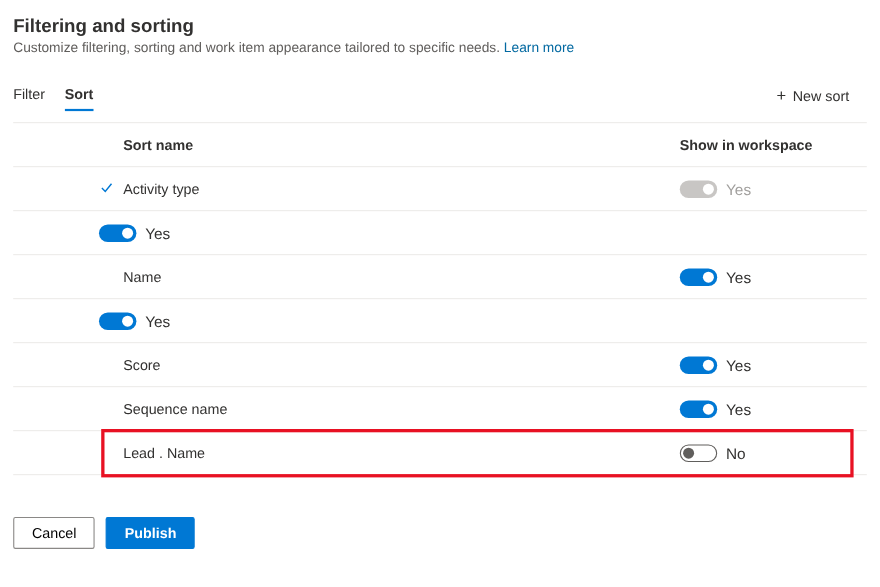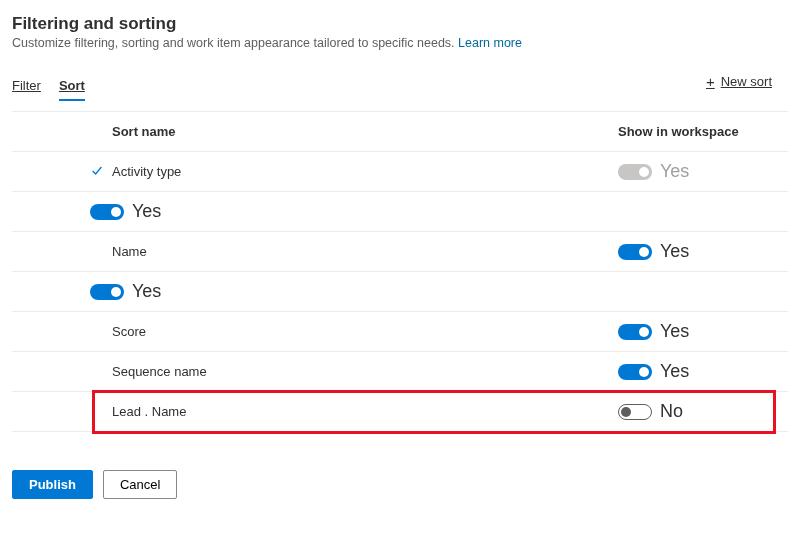--- a/index.html
+++ b/index.html
@@ -21,23 +21,22 @@
     font-size: 12.5px;
     color: #605e5c;
     margin-bottom: 24px;
   }
   .page-subtitle a {
     color: #0369a1;
     text-decoration: none;
   }
   .toolbar {
     display: flex;
-    align-items: flex-start;
+    align-items: center;
     margin-bottom: 10px;
-    text-decoration: underline;
   }
   .tabs {
     display: flex;
     gap: 18px;
     font-size: 13px;
   }
   .tab {
     padding: 4px 0 6px;
     cursor: pointer;
     color: #323130;
@@ -130,21 +129,21 @@
     position: absolute;
     top: 3px;
   }
   .toggle.on { background: #0078d4; }
   .toggle.on .knob { right: 3px; background: #fff; }
   .toggle.off { background: #fff; border: 1px solid #605e5c; }
   .toggle.off .knob { left: 2px; top: 2px; background: #605e5c; }
   .toggle.disabled { background: #c8c6c4; }
   .toggle.disabled .knob { right: 3px; background: #fff; }
   .toggle-label {
-    font-size: 18px;
+    font-size: 14px;
     color: #323130;
     min-width: 22px;
   }
   .toggle-cell.disabled .toggle-label { color: #a19f9d; }
 
   .highlight-row {
     position: absolute;
     border: 3px solid #e81123;
     left: 92px;
     right: 24px;
@@ -263,15 +262,15 @@
             <div class="knob"></div>
           </div>
           <span class="toggle-label">No</span>
         </div>
       </div>
       <div class="highlight-row"></div>
     </div>
 </div>
 
 <div class="footer">
+  <button class="btn">Cancel</button>
   <button class="btn primary">Publish</button>
-  <button class="btn">Cancel</button>
 </div>
 
 </body></html>

